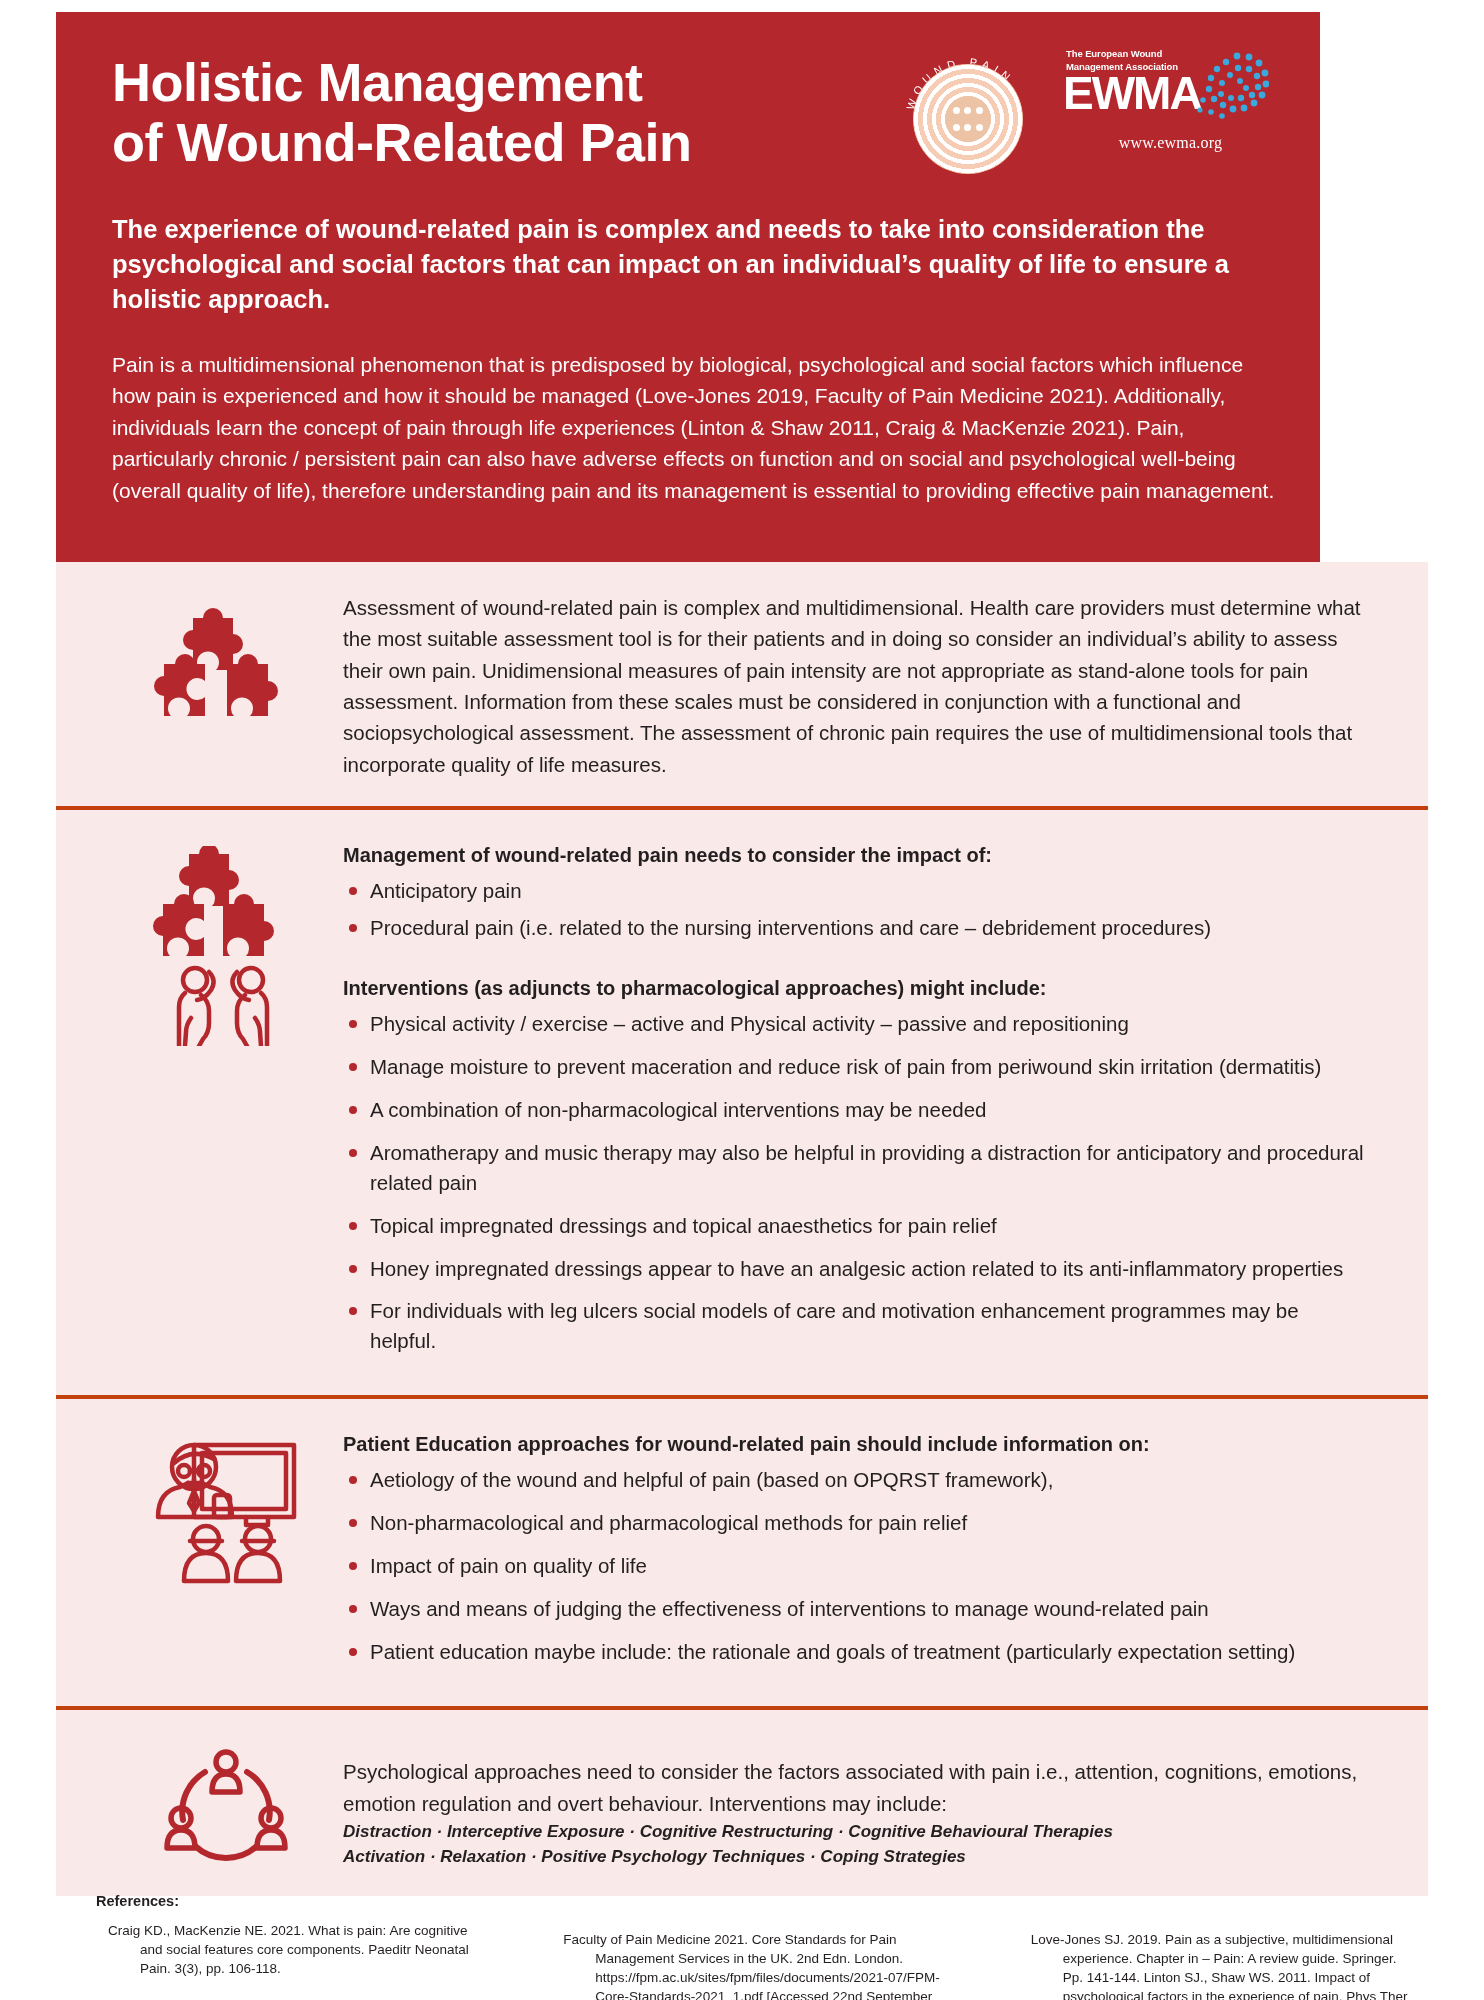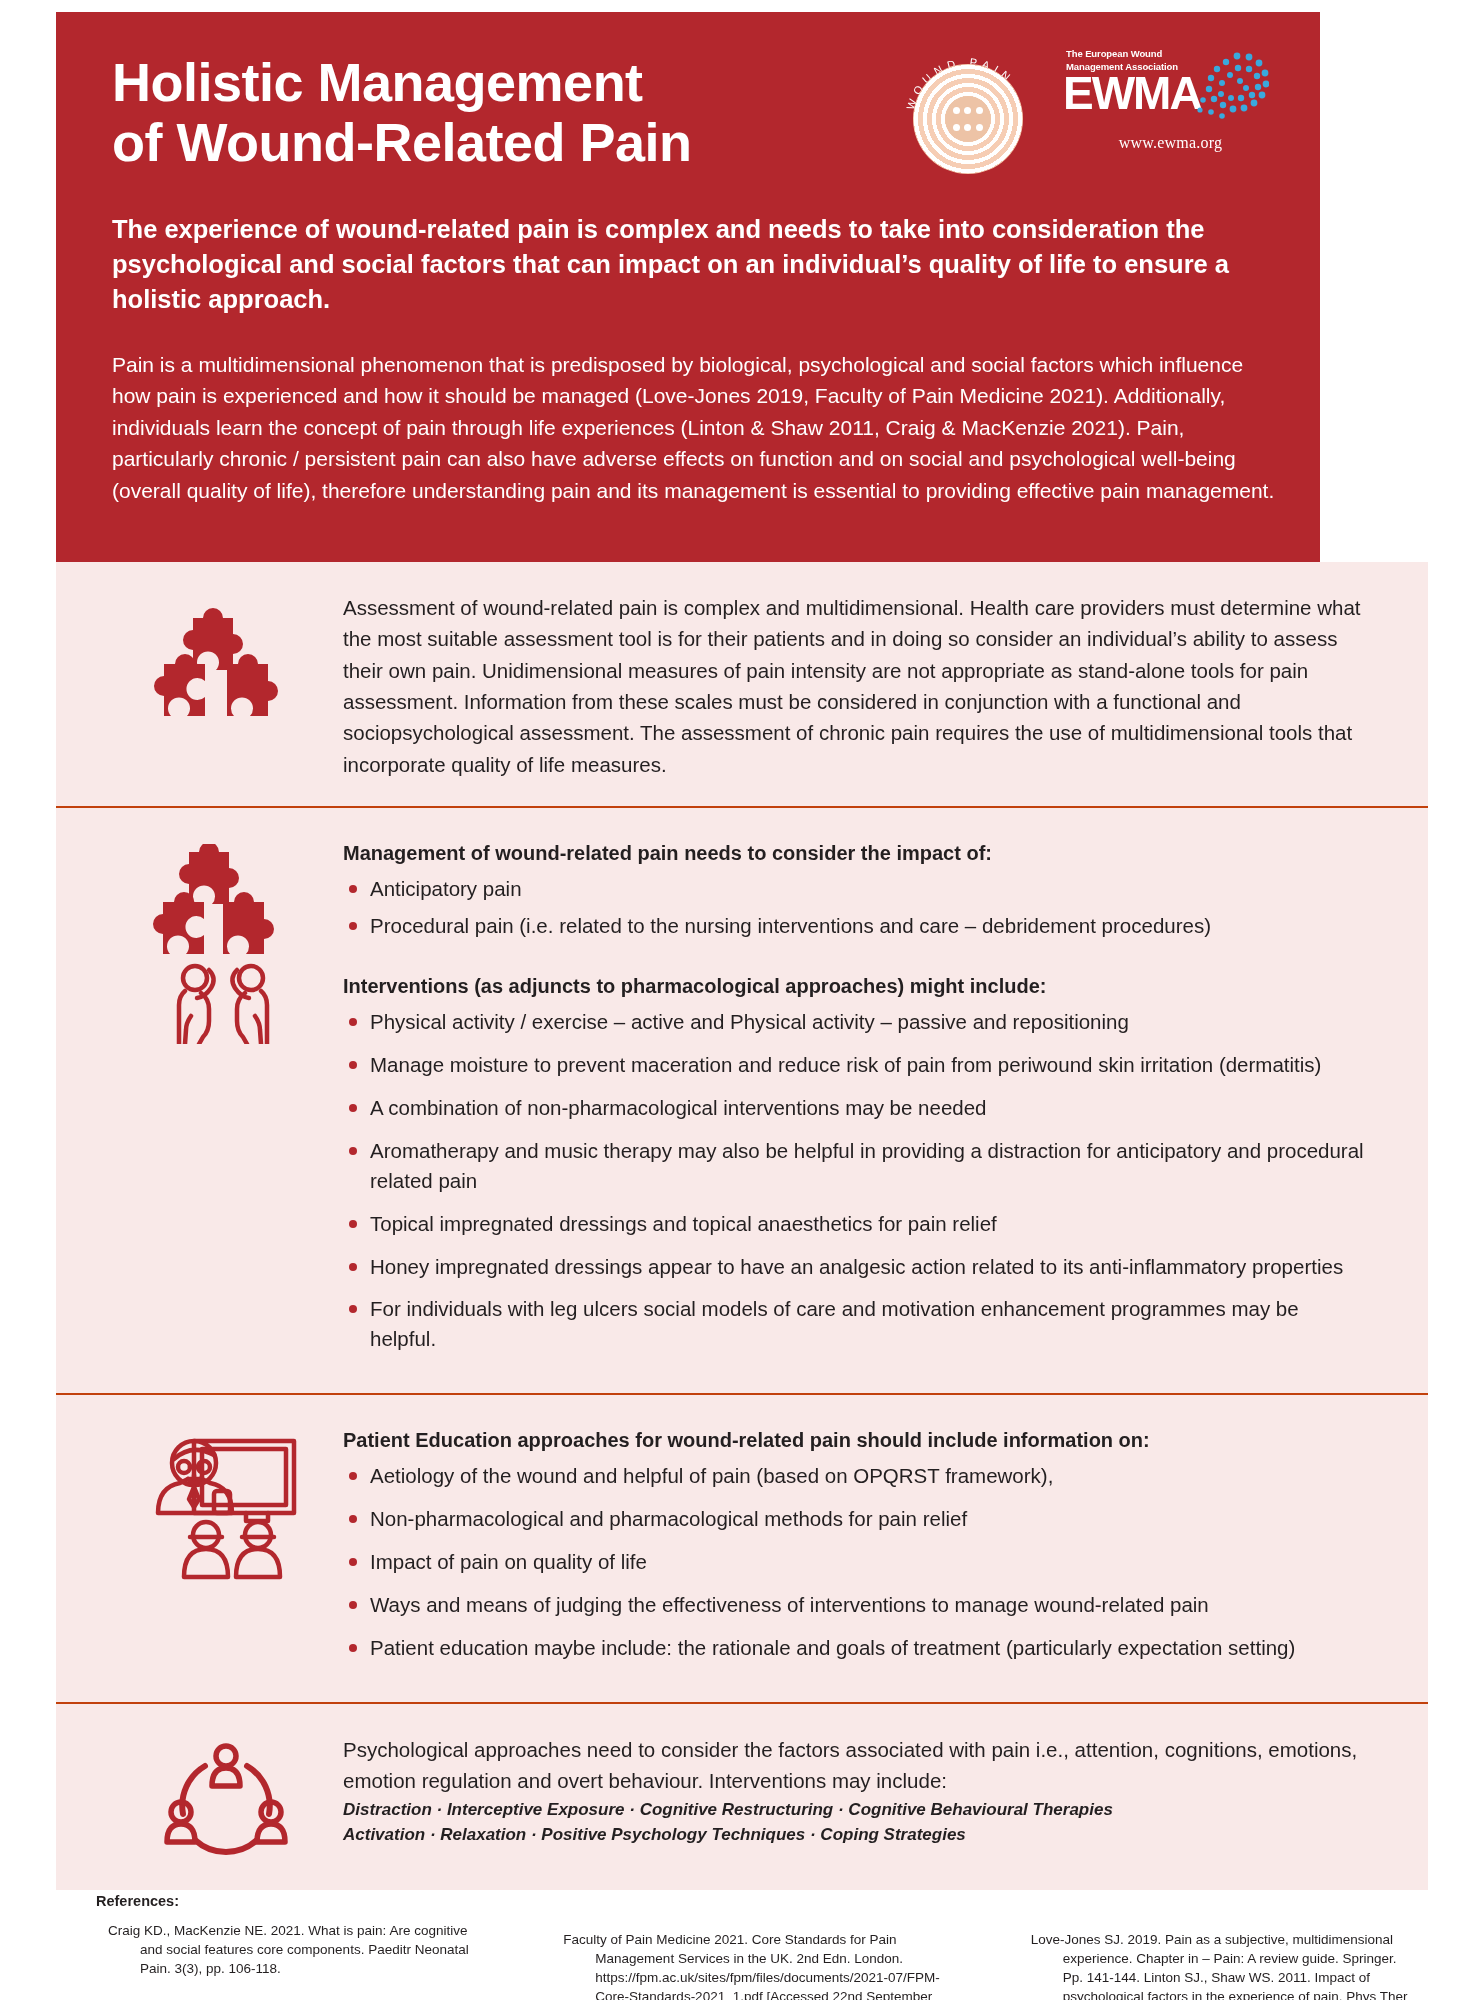--- a/index.html
+++ b/index.html
@@ -157,25 +157,25 @@
   
   .sections {
     position: absolute;
     left: 56px;
     top: 562px;
     width: 1372px;
   }
   .section {
     display: flex;
     background: #f9e9e8;
-    border-bottom: 2px solid #c2410c;
+    border-bottom: 4px solid #c2410c;
     padding: 26px 60px 26px 52px;
     box-sizing: border-box;
   }
-  .section:last-child { border-bottom: none; }
+  .section:last-child { border-bottom: none; align-items: flex-end; }
 
   .sec-icon {
     flex: 0 0 235px;
     display: flex;
     justify-content: center;
     align-items: flex-start;
     padding-top: 10px;
   }
   .sec-body {
     flex: 1 1 auto;

